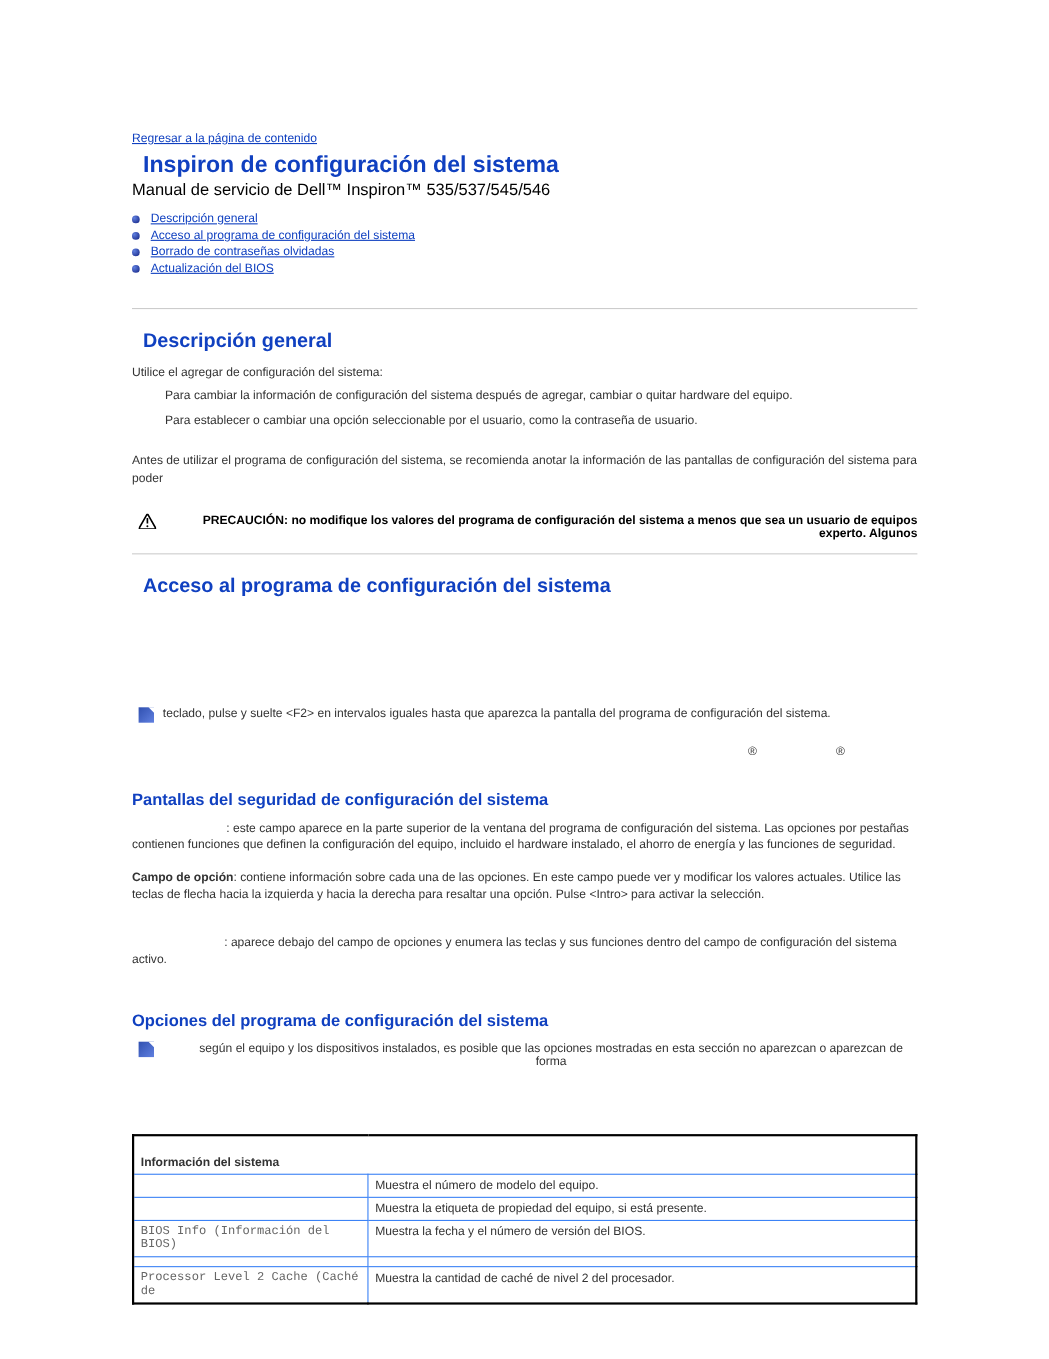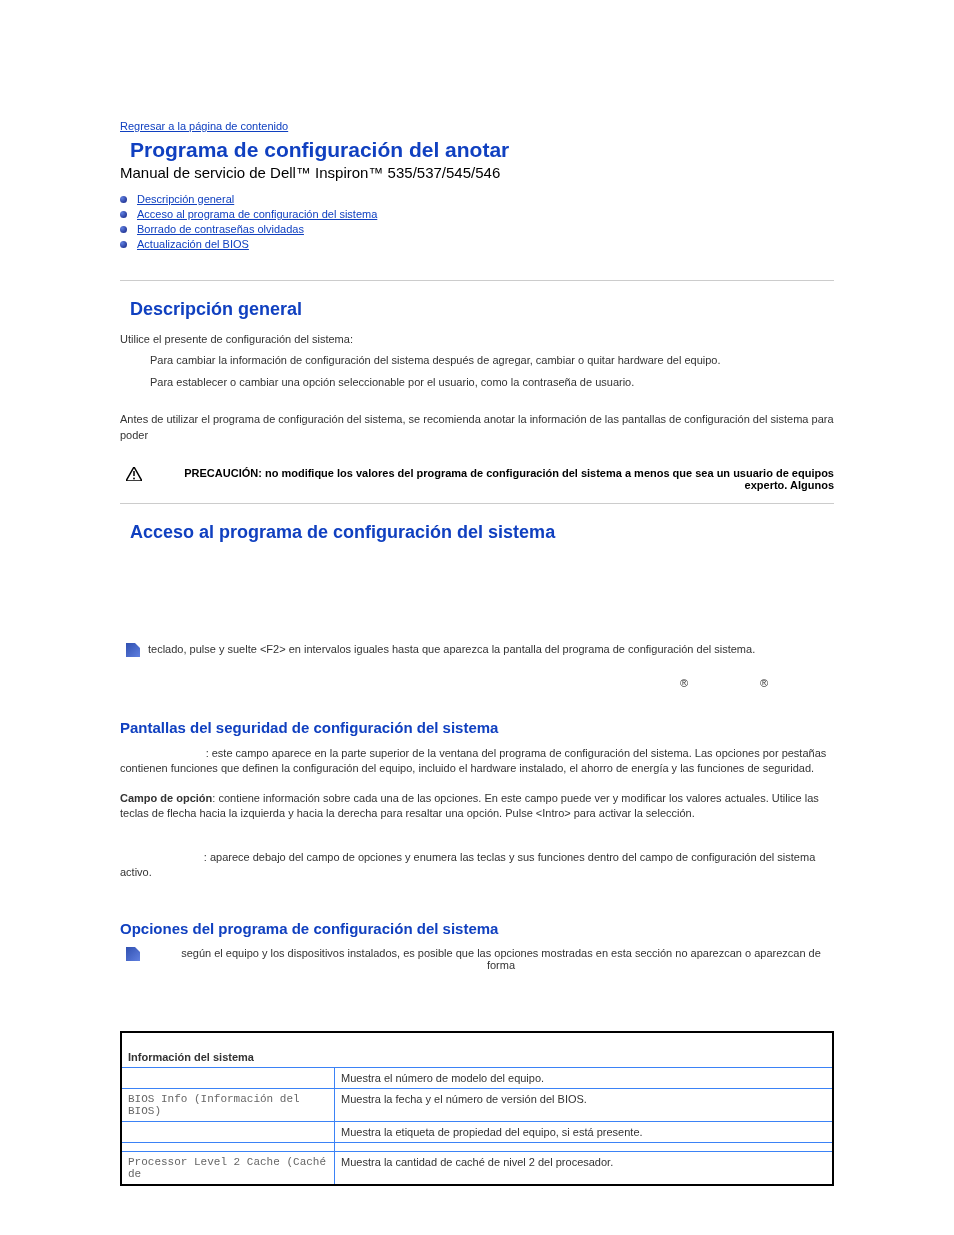--- a/index.html
+++ b/index.html
@@ -150,21 +150,21 @@
 </style>
 </head>
 <body>
 
 <div class="page">
 
   <div class="back-link">
     <a>Regresar a la página de contenido</a>
   </div>
 
-  <h1 class="main-title">Programa de configuración del anotar</h1>
+  <h1 class="main-title">Inspiron de configuración del sistema</h1>
   <div class="subtitle">Manual de servicio de Dell™ Inspiron™ 535/537/545/546</div>
 
   <ul class="toc">
     <li>
         <span class="bullet-icon"></span>
         <a>Descripción general</a>
       </li>
     <li>
         <span class="bullet-icon"></span>
         <a>Acceso al programa de configuración del sistema</a>
@@ -175,21 +175,21 @@
       </li>
     <li>
         <span class="bullet-icon"></span>
         <a>Actualización del BIOS</a>
       </li>
   </ul>
 
   <hr>
 
   <h2 class="section-h">Descripción general</h2>
-  <p class="body-text">Utilice el presente de configuración del sistema:</p>
+  <p class="body-text">Utilice el agregar de configuración del sistema:</p>
   <p class="body-text indent">Para cambiar la información de configuración del sistema después de agregar, cambiar o quitar hardware del equipo.</p>
   <p class="body-text indent">Para establecer o cambiar una opción seleccionable por el usuario, como la contraseña de usuario.</p>
   <br>
   <p class="body-text">Antes de utilizar el programa de configuración del sistema, se recomienda anotar la información de las pantallas de configuración del sistema para poder</p>
   <br>
   <div class="caution-row">
     <svg class="caution-icon" viewBox="0 0 16 14">
         <polygon points="8,0 16,14 0,14" fill="none" stroke="#000" stroke-width="1.5"></polygon>
         <line x1="8" y1="4" x2="8" y2="9" stroke="#000" stroke-width="1.5"></line>
         <circle cx="8" cy="11.5" r="0.9" fill="#000"></circle>
@@ -224,29 +224,29 @@
   <table class="sys-table">
     <tbody>
         <tr>
       <td colspan="2" class="tbl-header-cell">Información del sistema</td>
     </tr>
     <tr>
       <td class="col-left mono"></td>
       <td>Muestra el número de modelo del equipo.</td>
     </tr>
     <tr>
+      <td class="col-left mono"></td>
+      <td>Muestra la etiqueta de propiedad del equipo, si está presente.</td>
+    </tr>
+    <tr>
       <td class="col-left mono">BIOS Info (Información del BIOS)</td>
       <td>Muestra la fecha y el número de versión del BIOS.</td>
     </tr>
     <tr>
       <td class="col-left mono"></td>
-      <td>Muestra la etiqueta de propiedad del equipo, si está presente.</td>
-    </tr>
-    <tr>
-      <td class="col-left mono"></td>
       <td></td>
     </tr>
     <tr>
       <td class="col-left mono">Processor Level 2 Cache (Caché de</td>
       <td>Muestra la cantidad de caché de nivel 2 del procesador.</td>
     </tr>
   </tbody>
     </table>
 
 </div>

